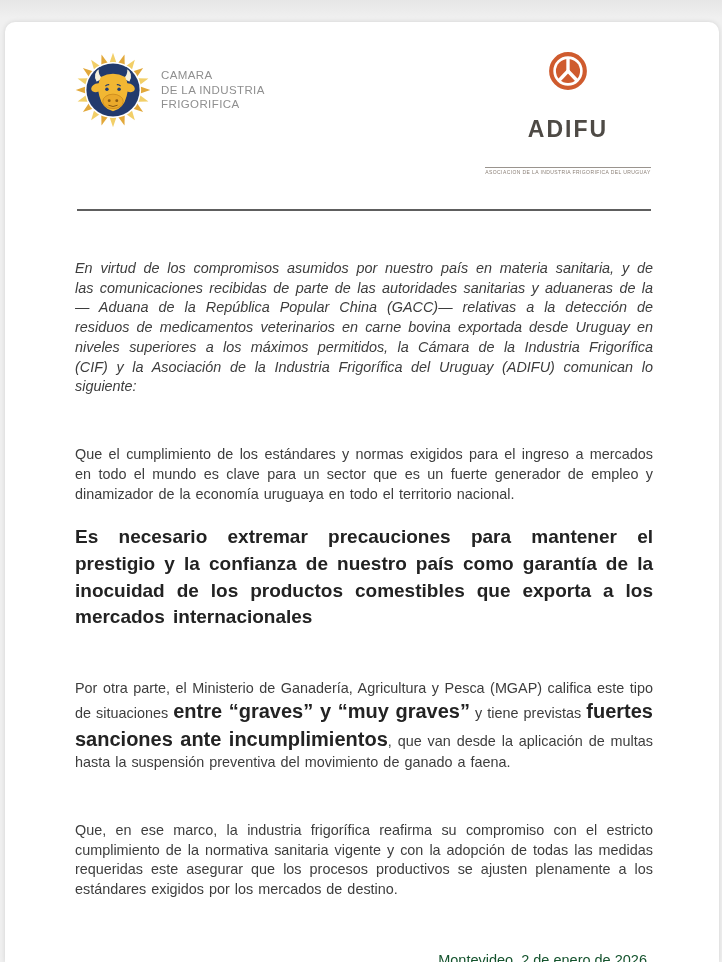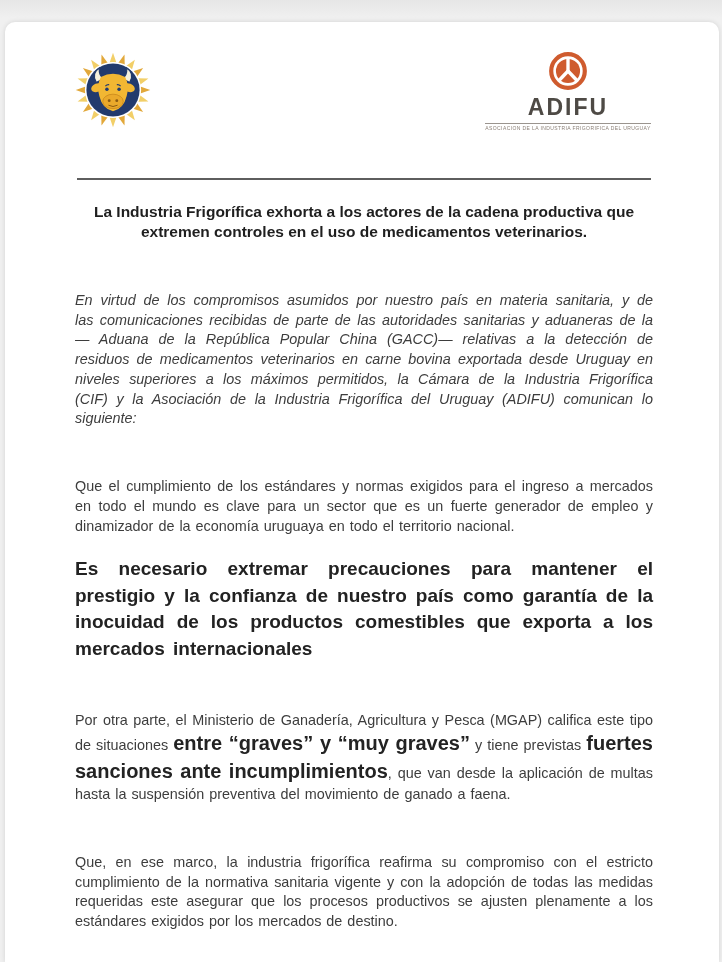--- a/index.html
+++ b/index.html
@@ -33,21 +33,21 @@
   .cif-icon svg { width: 76px; height: 76px; display: block; }
   .cif-label {
     color: #8f8f8f;
     font-size: 11.5px;
     line-height: 1.28;
     letter-spacing: 0.4px;
     font-weight: 500;
   }
   .adifu-logo {
     display: flex; flex-direction: column; align-items: center;
-    margin-top: -2px; margin-right: 6px; width: 158px;
+    margin-top: -2px; margin-right: 6px; width: 158px; gap: 22px;
   }
   .adifu-icon svg { width: 42px; height: 42px; display: block; }
   .adifu-wordmark {
     font-weight: bold;
     font-size: 23px;
     letter-spacing: 2px;
     color: #4e4a45;
     margin-top: 2px;
   }
   .adifu-tagline {
@@ -146,41 +146,45 @@
             <circle cx="42" cy="49" r="2.3" fill="#223a6d"></circle>
             <circle cx="58" cy="49" r="2.3" fill="#223a6d"></circle>
             <path d="M40,45 q2,-2.5 5,-2" stroke="#223a6d" stroke-width="1.4" fill="none"></path>
             <path d="M60,45 q-2,-2.5 -5,-2" stroke="#223a6d" stroke-width="1.4" fill="none"></path>
             <ellipse cx="50" cy="65" rx="13.5" ry="9.5" fill="#eaa92b" stroke="#c8861a" stroke-width="1"></ellipse>
             <circle cx="45" cy="64" r="1.9" fill="#8a5a10"></circle>
             <circle cx="55" cy="64" r="1.9" fill="#8a5a10"></circle>
             <path d="M44,70 Q50,73.5 56,70" stroke="#8a5a10" stroke-width="1.3" fill="none"></path>
           </svg>
         </span>
+        <div class="cif-label">
+          <div>CAMARA</div>
+          <div>DE LA INDUSTRIA</div>
+          <div>FRIGORIFICA</div>
+        </div>
       </div>
 
       <div class="adifu-logo">
         <span class="adifu-icon">
           <svg viewBox="0 0 40 40" aria-hidden="true">
             <circle cx="20" cy="20" r="16" fill="none" stroke="#cf5b2e" stroke-width="4"></circle>
             <circle cx="20" cy="20" r="11.5" fill="#cf5b2e"></circle>
             <line x1="20" y1="7" x2="20" y2="20" stroke="#ffffff" stroke-width="3.2"></line>
             <line x1="20" y1="20" x2="11" y2="29.5" stroke="#ffffff" stroke-width="3.2"></line>
             <line x1="20" y1="20" x2="29" y2="29.5" stroke="#ffffff" stroke-width="3.2"></line>
           </svg>
         </span>
         <div class="adifu-wordmark">ADIFU</div>
         <div class="adifu-tagline">ASOCIACION DE LA INDUSTRIA FRIGORIFICA DEL URUGUAY</div>
       </div>
 
     </div>
 
     <hr class="divider">
 
-    <h1 class="doc-title">La Industria Frigorífica exhorta a los actores de la cadena productiva que extremen controles en el uso de medicamentos veterinarios.</h1>
 
     <p class="para italic"><span>En virtud de los compromisos asumidos por nuestro país en materia sanitaria, y de las comunicaciones recibidas de parte de las autoridades sanitarias y aduaneras de la — Aduana de la República Popular China (GACC)— relativas a la detección de residuos de medicamentos veterinarios en carne bovina exportada desde Uruguay en niveles superiores a los máximos permitidos, la Cámara de la Industria Frigorífica (CIF) y la Asociación de la Industria Frigorífica del Uruguay (ADIFU) comunican lo siguiente:</span></p>
 
     <p class="para"><span>Que el cumplimiento de los estándares y normas exigidos para el ingreso a mercados en todo el mundo es clave para un sector que es un fuerte generador de empleo y dinamizador de la economía uruguaya en todo el territorio nacional.</span></p>
 
 
     <p class="para emphasis"><span>Es necesario extremar precauciones para mantener el prestigio y la confianza de nuestro país como garantía de la inocuidad de los productos comestibles que exporta a los mercados internacionales</span></p>
 
     <p class="para"><span>Por otra parte, el Ministerio de Ganadería, Agricultura y Pesca (MGAP) califica este tipo de situaciones </span><b>entre “graves” y “muy graves”</b><span> y tiene previstas </span><b>fuertes sanciones ante incumplimientos</b><span>, que van desde la aplicación de multas hasta la suspensión preventiva del movimiento de ganado a faena.</span></p>
 

